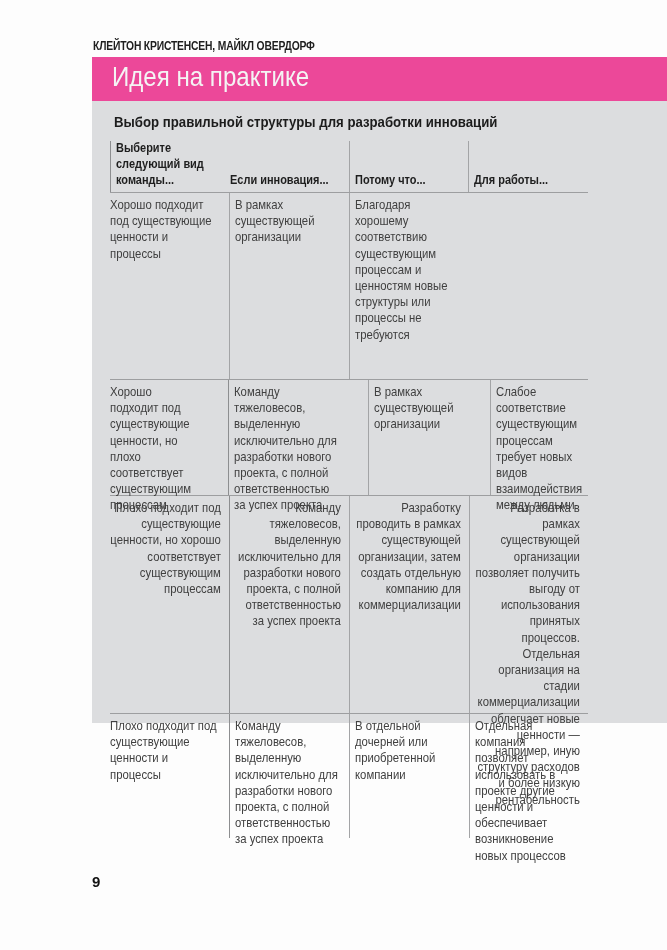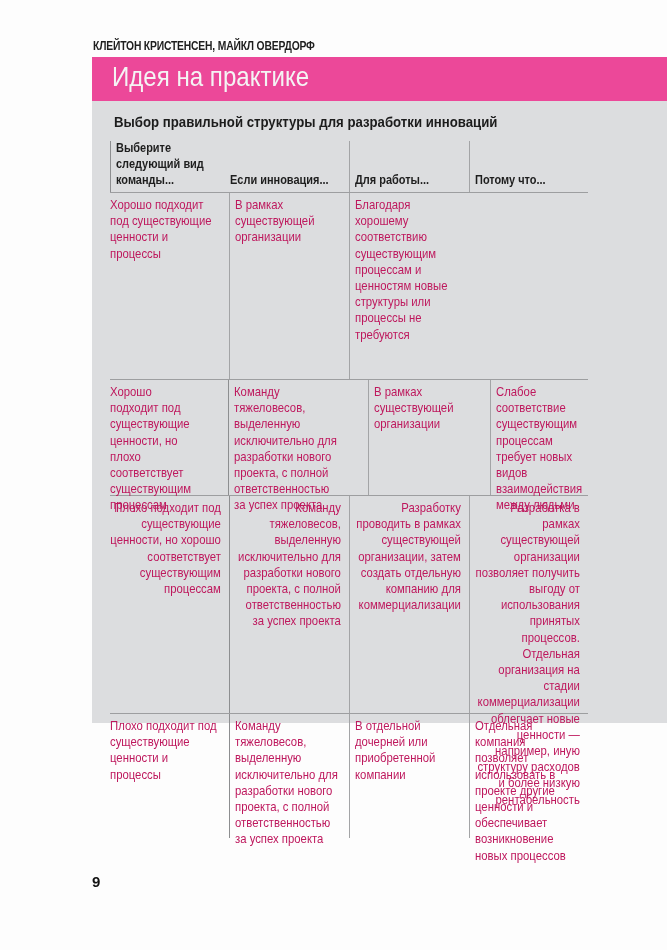--- a/index.html
+++ b/index.html
@@ -24,21 +24,21 @@
     .panel-subtitle {
       position: absolute; left: 22px; top: 12px; font-size: 15px; font-weight: bold; color: #1c1c1c;
       transform: scaleX(0.88); transform-origin: left top; white-space: nowrap;
     }
     .table {
       position: absolute; left: 18px; top: 40px; width: 478px;
     }
     .row { display: flex; position: relative; }
     .cell {
       box-sizing: border-box; padding: 0 8px 0 0; font-size: 12.6px; line-height: 16.2px;
-      color: #be185d; position: relative;
+      color: #404040; position: relative;
     }
     .cell .txt { display: block; transform: scaleX(0.9); transform-origin: left top; width: 111%; }
     .c0 { width: 119px; }
     .c1 { width: 120px; border-left: 1.5px solid #8d8e90; padding-left: 5px; }
     .c2 { width: 120px; border-left: 1px solid #a3a4a6; padding-left: 5px; }
     .c3 { width: 119px; border-left: 1px solid #a3a4a6; padding-left: 5px; }
     .head-row .cell { font-weight: bold; color: #1e1e1e; font-size: 12.2px; line-height: 16px; padding-top: 0; }
     .head-row { height: 51px; align-items: flex-end; padding-bottom: 0; }
     .head-row .cell { height: 51px; display: flex; align-items: flex-end; padding-bottom: 4px; }
     .row-sep { height: 0; border-top: 1px solid #9d9ea0; width: 478px; }
@@ -64,25 +64,25 @@
   <div class="panel-subtitle">Выбор правильной структуры для разработки инноваций</div>
 
   <div class="table">
     <div class="row head-row">
       <div class="cell c1">
           <span class="txt">Выберите следующий вид команды...</span>
         </div>
       <div class="cell c0">
           <span class="txt">Если инновация...</span>
         </div>
+      <div class="cell c3">
+          <span class="txt">Потому что...</span>
+        </div>
       <div class="cell c2">
           <span class="txt">Для работы...</span>
-        </div>
-      <div class="cell c3">
-          <span class="txt">Потому что...</span>
         </div>
     </div>
     <div class="row-sep"></div>
 
     <div class="row body-row r1">
       <div class="cell c0">
           <span class="txt">Хорошо подходит под существующие ценности и процессы</span>
         </div>
       <div class="cell c2">
           <span class="txt">В рамках существующей организации</span>

